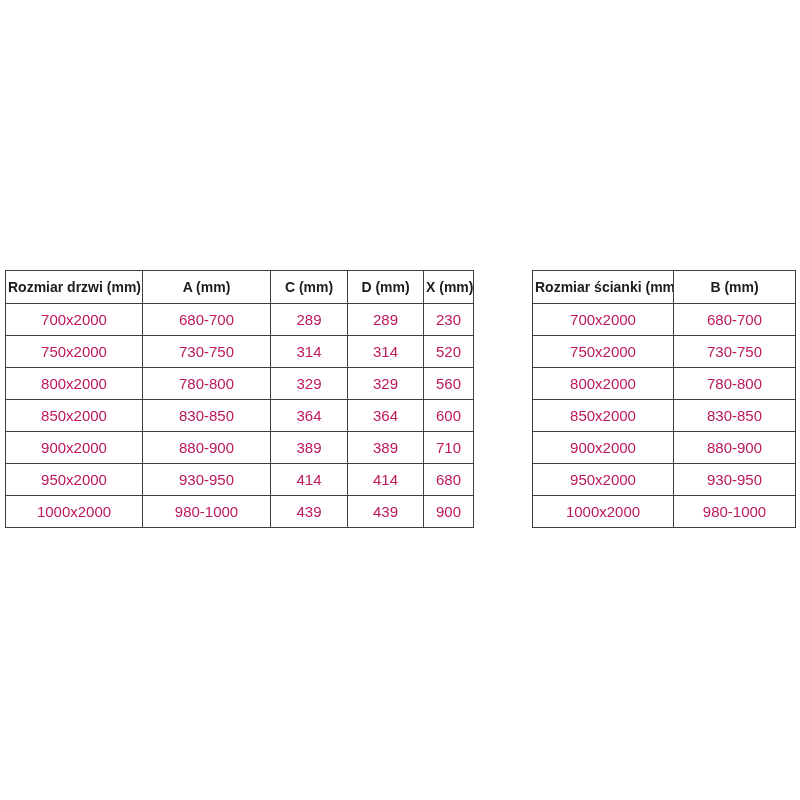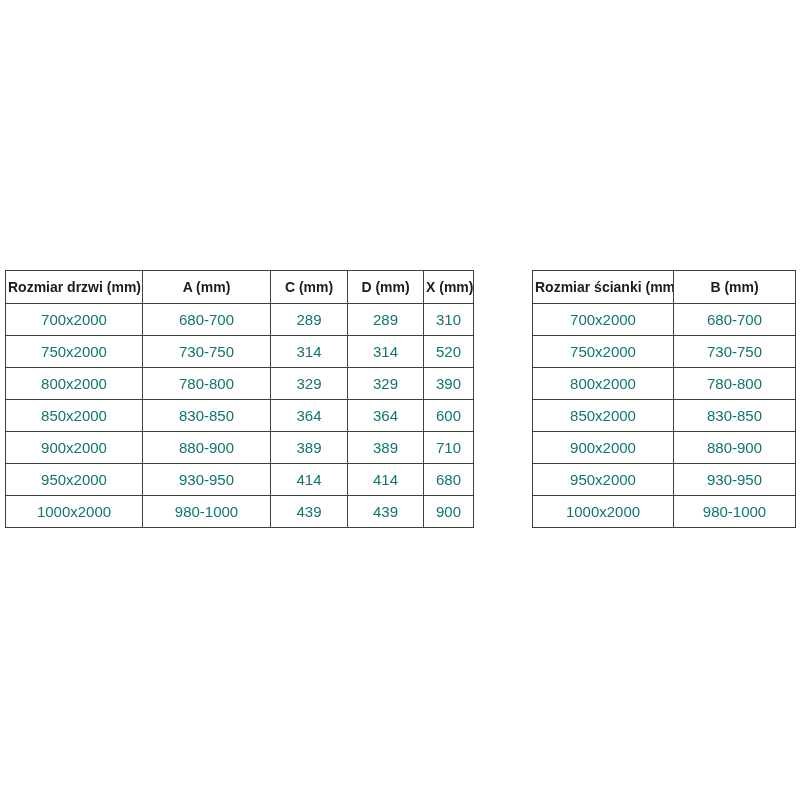--- a/index.html
+++ b/index.html
@@ -33,21 +33,21 @@
   table.spec-table th {
     font-size: 14px;
     font-weight: bold;
     height: 32px;
     color: #1c1c1c;
   }
   table.spec-table td {
     font-size: 15px;
     font-weight: normal;
     height: 31px;
-    color: #0f766e;
+    color: #be185d;
   }
   #doors-table { left: 5px;   top: 270px; width: 468px; }
   #walls-table { left: 532px; top: 270px; width: 263px; }
 </style>
 </head>
 <body>
 
 <div class="page">
 
   <table id="doors-table" class="spec-table">
@@ -66,35 +66,35 @@
           <th>D (mm)</th>
           <th>X (mm)</th>
         </tr>
     </thead>
     <tbody>
         <tr>
           <td>700x2000</td>
           <td>680-700</td>
           <td>289</td>
           <td>289</td>
-          <td>310</td>
+          <td>230</td>
         </tr>
         <tr>
           <td>750x2000</td>
           <td>730-750</td>
           <td>314</td>
           <td>314</td>
           <td>520</td>
         </tr>
         <tr>
           <td>800x2000</td>
           <td>780-800</td>
           <td>329</td>
           <td>329</td>
-          <td>390</td>
+          <td>560</td>
         </tr>
         <tr>
           <td>850x2000</td>
           <td>830-850</td>
           <td>364</td>
           <td>364</td>
           <td>600</td>
         </tr>
         <tr>
           <td>900x2000</td>

